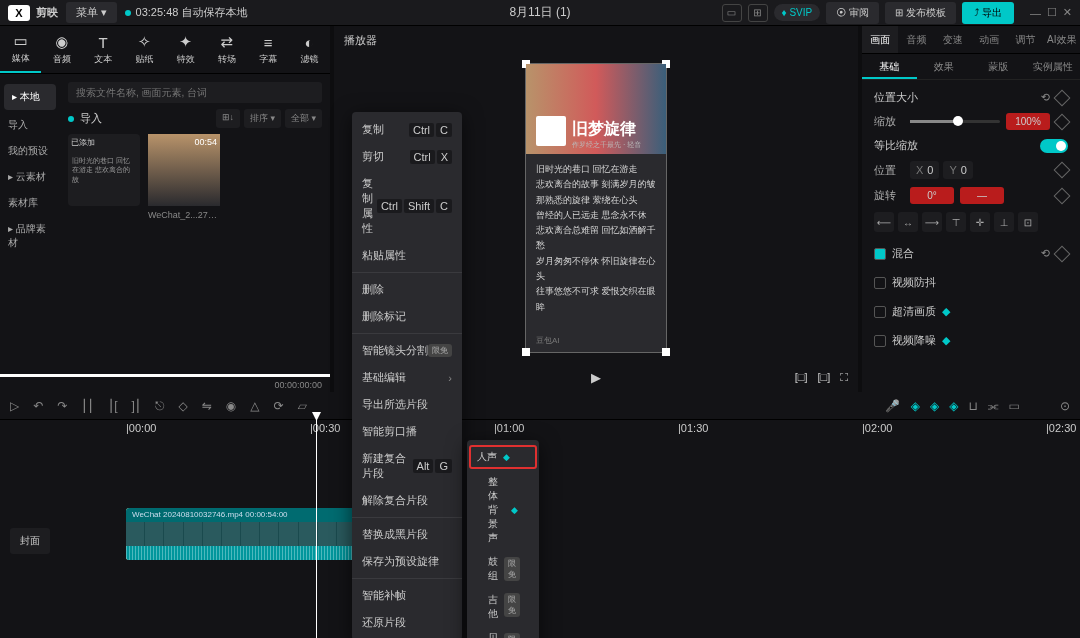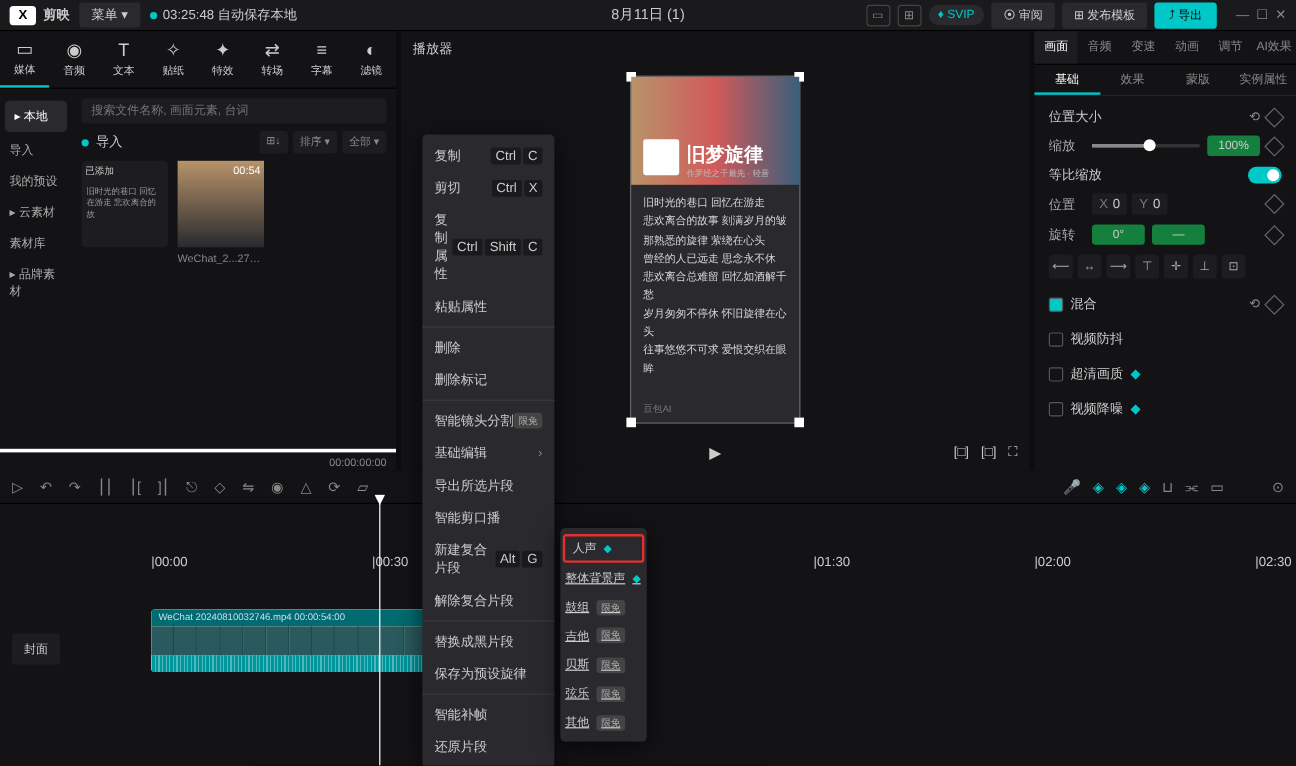--- a/index.html
+++ b/index.html
@@ -62,50 +62,50 @@
 .rp-subtab{flex:1;text-align:center;line-height:26px;font-size:10px;color:#888;}
 .rp-subtab.active{color:#fff;border-bottom:2px solid #00c8c8;}
 .rp-body{flex:1;overflow-y:auto;padding:10px 12px;}
 .rp-section{margin-bottom:14px;}
 .rp-sec-head{display:flex;align-items:center;justify-content:space-between;font-size:10px;color:#ccc;margin-bottom:8px;}
 .rp-row{display:flex;align-items:center;gap:6px;margin-bottom:8px;font-size:10px;}
 .rp-label{width:30px;color:#aaa;}
 .rp-slider{flex:1;height:3px;background:#333;position:relative;border-radius:2px;}
 .rp-slider-fill{height:100%;background:#888;width:50%;}
 .rp-slider-thumb{position:absolute;width:10px;height:10px;background:#fff;border-radius:50%;top:-4px;left:48%;}
-.rp-num{background:#15803d;padding:3px 8px;border-radius:3px;font-size:10px;min-width:44px;text-align:center;}
+.rp-num{background:#b91c1c;padding:3px 8px;border-radius:3px;font-size:10px;min-width:44px;text-align:center;}
 .rp-toggle{width:28px;height:14px;background:#00c8c8;border-radius:7px;position:relative;}
 .rp-toggle::after{content:"";position:absolute;width:10px;height:10px;background:#fff;border-radius:50%;top:2px;right:2px;}
 .rp-xy{display:flex;gap:4px;}
 .rp-xybox{background:#1d1d20;padding:3px 6px;border-radius:3px;display:flex;gap:4px;}
 .rp-align-row{display:flex;gap:4px;flex-wrap:wrap;}
 .rp-align-btn{width:20px;height:20px;background:#1d1d20;border-radius:3px;display:flex;align-items:center;justify-content:center;color:#aaa;font-size:10px;}
 .rp-diamond{width:12px;height:12px;border:1px solid #666;transform:rotate(45deg);}
 .rp-check{display:flex;align-items:center;gap:6px;font-size:10px;}
 .rp-checkbox{width:12px;height:12px;border:1px solid #555;border-radius:2px;}
 .context-menu{position:absolute;background:#2a2a2e;border-radius:4px;padding:4px 0;box-shadow:0 4px 20px rgba(0,0,0,.6);z-index:100;}
 .cm1{top:112px;left:352px;width:110px;}
 .cm-item{padding:6px 10px;font-size:10px;color:#ccc;display:flex;align-items:center;justify-content:space-between;cursor:pointer;}
 .cm-item.disabled{color:#555;}
 .cm-sep{height:1px;background:#3a3a3e;margin:3px 0;}
 .cm-kbd{font-size:8px;color:#888;display:flex;gap:2px;}
 .cm-key{background:#1a1a1d;padding:1px 4px;border-radius:2px;}
 .cm-arrow{color:#888;}
 .cm-badge{background:#444;color:#aaa;font-size:8px;padding:1px 4px;border-radius:3px;}
 .cm-vip{color:#00c8c8;font-size:9px;}
 .cm2{top:440px;left:467px;width:72px;}
-.cm2 .cm-item{padding:5px 4px;font-size:10px;justify-content:flex-start;gap:6px;text-decoration:underline;}
+.cm2 .cm-item{padding:5px 21px;font-size:10px;justify-content:flex-start;gap:6px;}
 .cm2-highlight{border:2px solid #e03030;border-radius:3px;margin:1px 2px;padding:3px 6px;}
 .timeline{position:absolute;top:392px;left:0;right:0;bottom:0;background:#131316;}
 .tl-toolbar{height:28px;display:flex;align-items:center;padding:0 10px;gap:14px;border-bottom:1px solid #000;}
 .tl-ico{color:#888;font-size:12px;cursor:pointer;}
 .tl-right{margin-left:auto;display:flex;gap:10px;}
 .tl-cyan-ico{color:#00c8c8;}
 .tl-ruler{height:18px;position:relative;color:#666;font-size:9px;}
-.tl-mark{position:absolute;top:2px;margin-top:41px;}
+.tl-mark{position:absolute;top:2px;}
 .tl-playhead{position:absolute;top:420px;bottom:0;left:316px;width:1px;background:#fff;z-index:10;}
 .tl-playhead::before{content:"";position:absolute;top:-8px;left:-4px;width:9px;height:9px;background:#fff;clip-path:polygon(0 0,100% 0,50% 100%);}
 .tl-tracks{position:relative;padding:10px 0;}
 .tl-track-label{position:absolute;left:10px;top:90px;background:#1d1d20;padding:6px 10px;border-radius:3px;font-size:10px;}
 .tl-clip{position:absolute;left:126px;top:70px;width:230px;height:52px;background:#fef9c3;border-radius:3px;overflow:hidden;}
 .tl-clip-header{height:14px;background:#006b70;padding:0 6px;font-size:8px;line-height:14px;color:#cde;}
 .tl-clip-frames{display:flex;height:24px;}
 .tl-clip-frame{flex:1;background:#2a5a5e;border-right:1px solid #1a4a4e;}
 .tl-clip-wave{height:14px;background:repeating-linear-gradient(90deg,#4db8bd 0,#4db8bd 1px,#00969c 1px,#00969c 3px);}
 </style>

